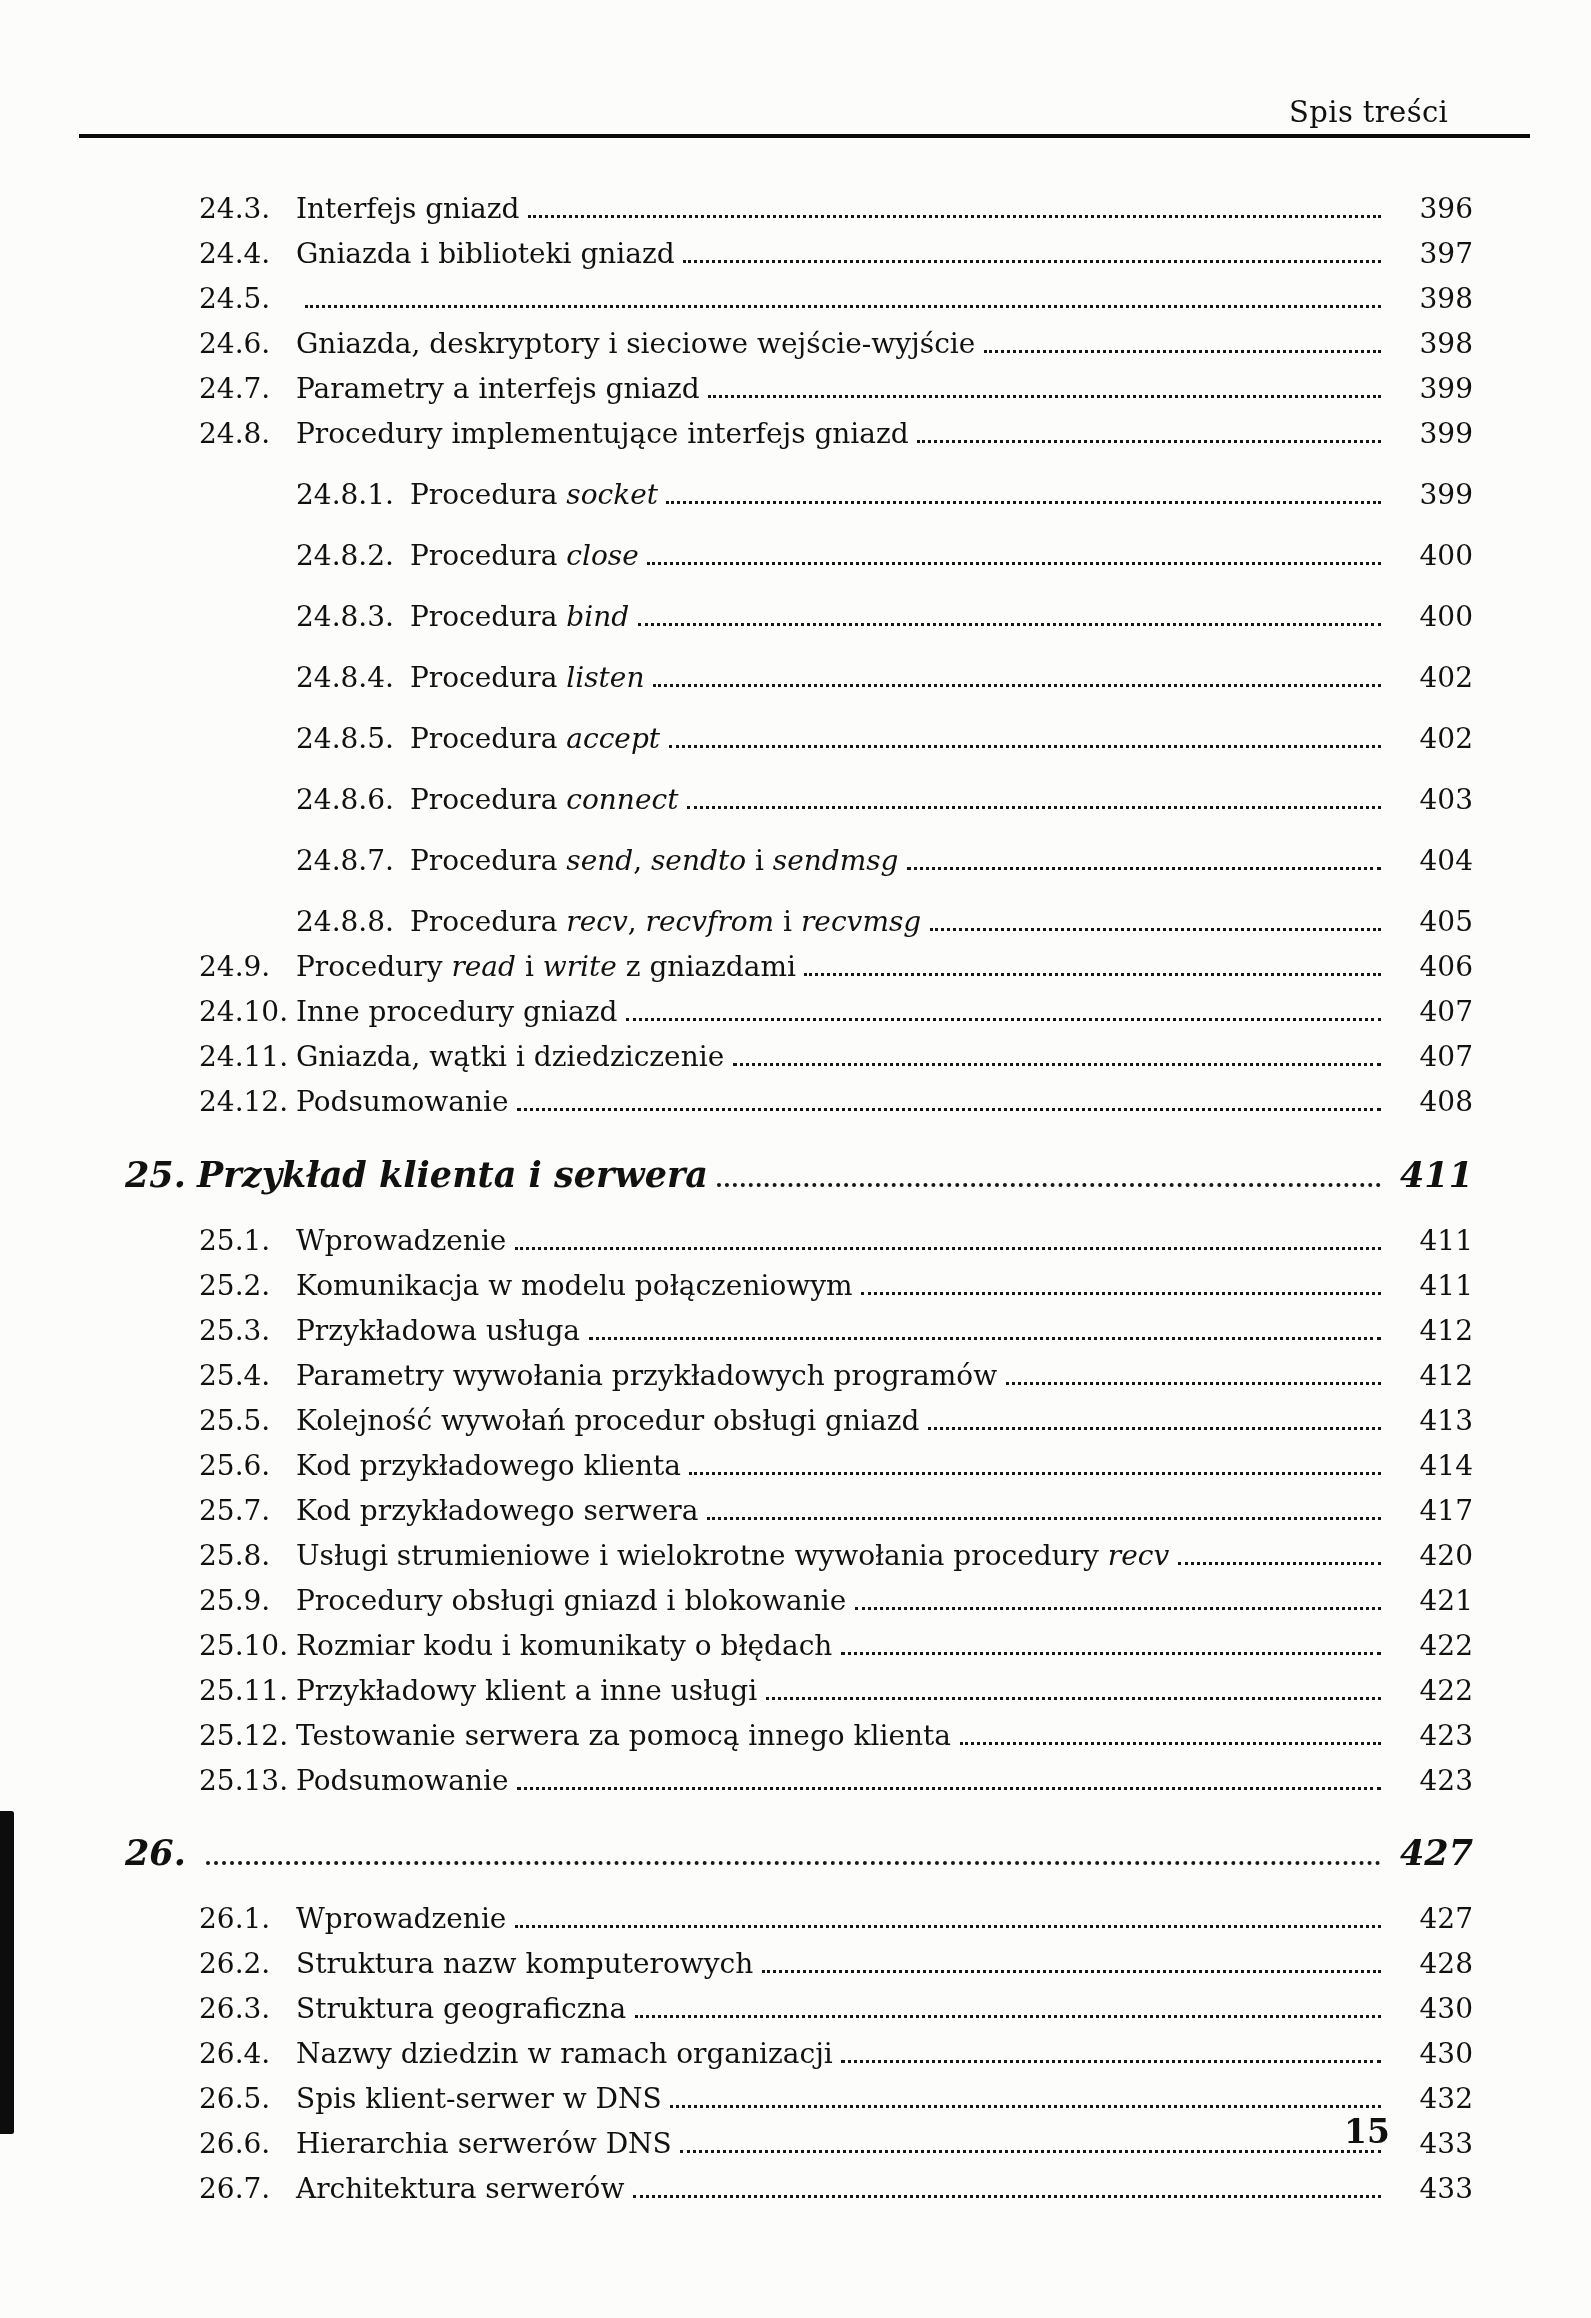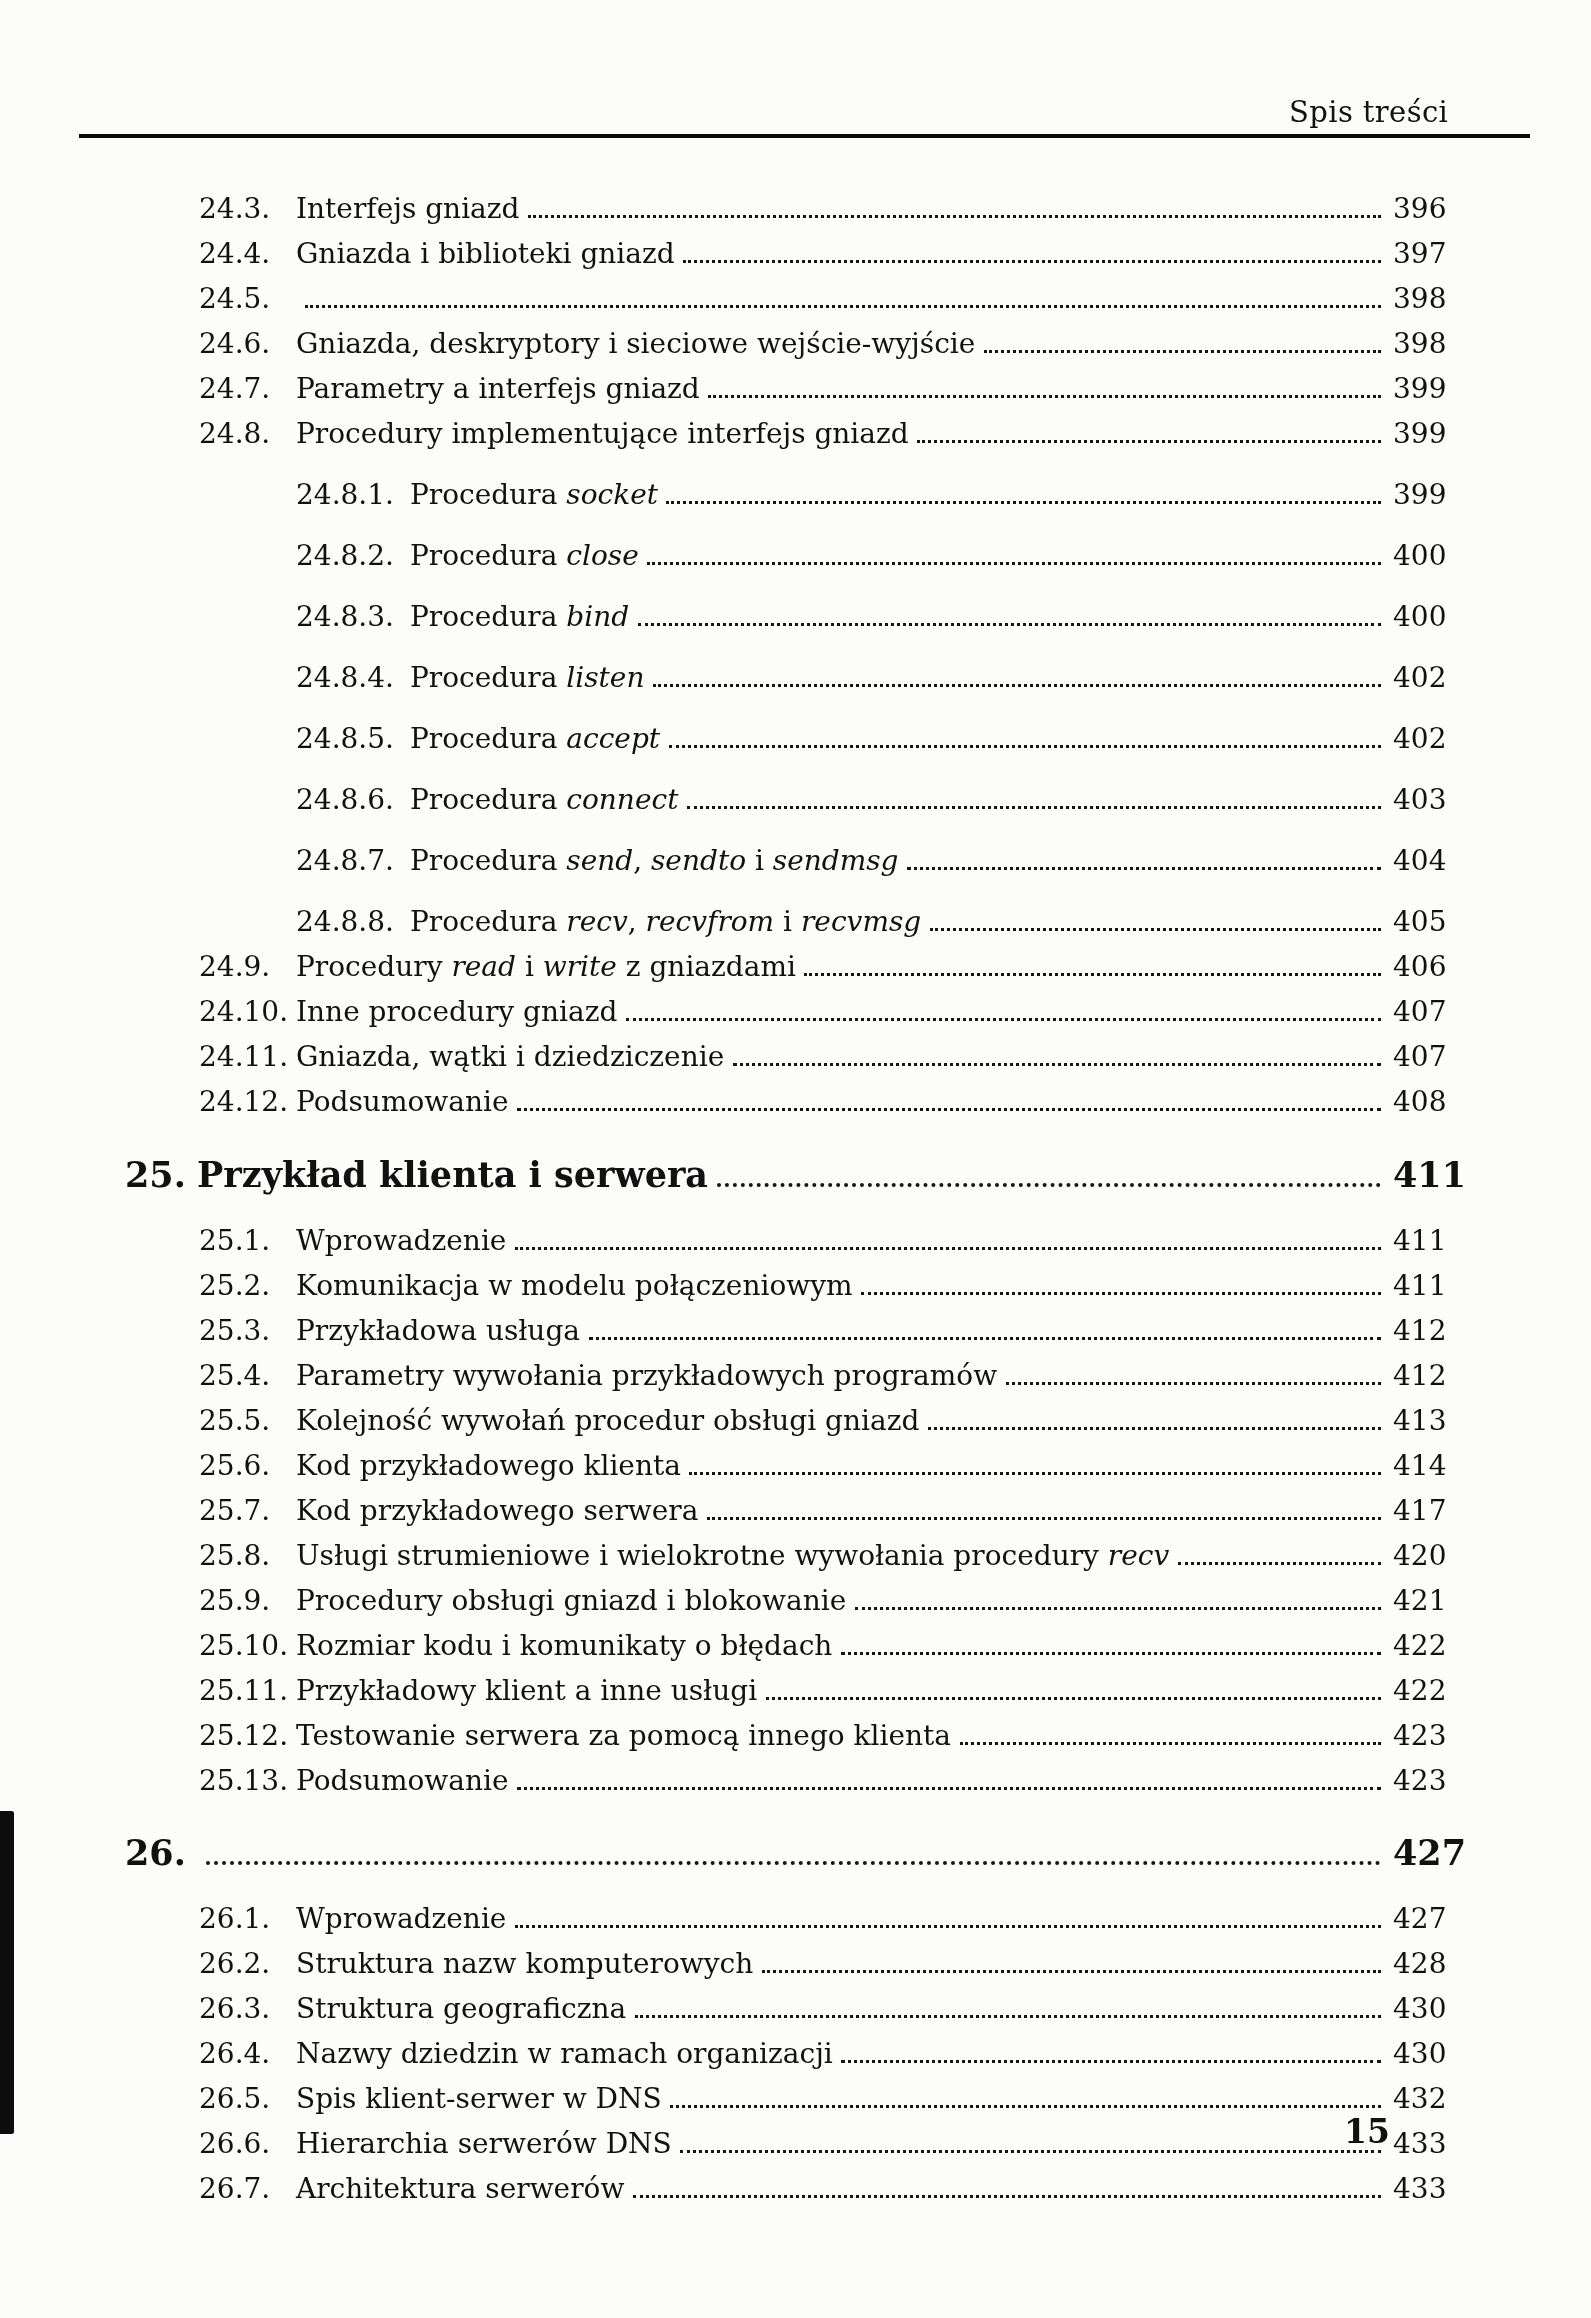--- a/index.html
+++ b/index.html
@@ -30,32 +30,32 @@
     height: 45px; line-height: 45px;
     white-space: nowrap;
   }
   .row.entry { padding-left: 199px; font-size: 28px; }
   .row.entry .num { width: 97px; flex: 0 0 auto; }
   .row.entry.sub { padding-left: 296px; margin-top: 16px; }
   .row.entry.sub .num { width: 114px; }
   .row.chapter {
     padding-left: 125px; font-size: 35px; font-weight: bold;
     height: 52px; line-height: 52px;
-    margin-top: 24.5px; margin-bottom: 17px;
+    margin-top: 24.5px; margin-bottom: 17px; font-style: italic;
   }
   .row.chapter .num { width: 72px; flex: 0 0 auto; }
   .title { flex: 0 0 auto; }
   .title .it { font-style: italic; }
   .dots {
     flex: 1 1 auto; min-width: 22px;
     height: 0; border-bottom: 3.4px dotted #161616;
     margin: 0 12px 1.7px 8.5px;
   }
   .row.chapter .dots { border-bottom-width: 4.2px; margin-bottom: 2.5px; }
-  .pagenum { flex: 0 0 auto; width: 80px; text-align: left; }
+  .pagenum { flex: 0 0 auto; width: 80px; text-align: right; }
 
   .page-footer {
     position: absolute; top: 2112px; right: 201px;
     font-size: 33px; font-weight: bold; text-align: right;
   }
   .scan-artifact-left {
     position: absolute; left: 0; top: 1811px;
     width: 13.5px; height: 323px; background: #0d0d0d;
     border-radius: 0 2.5px 2.5px 0;
   }

